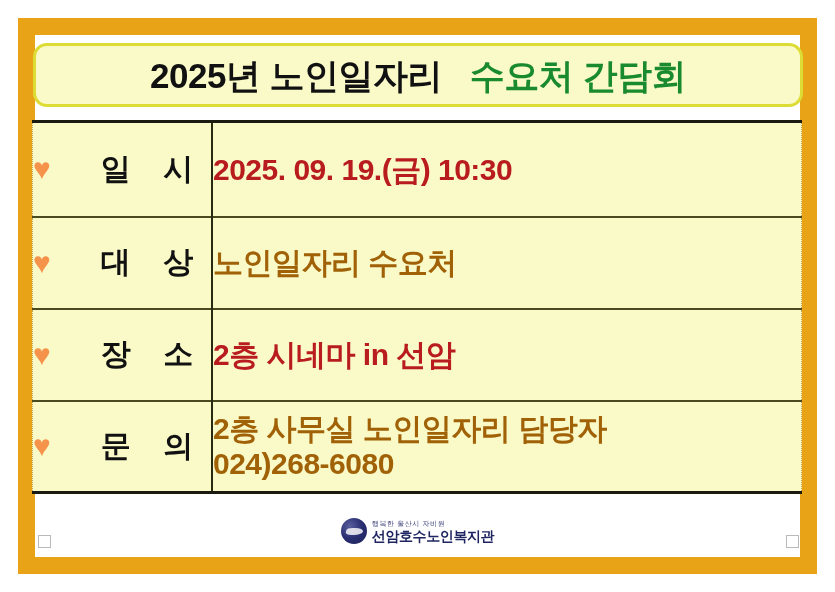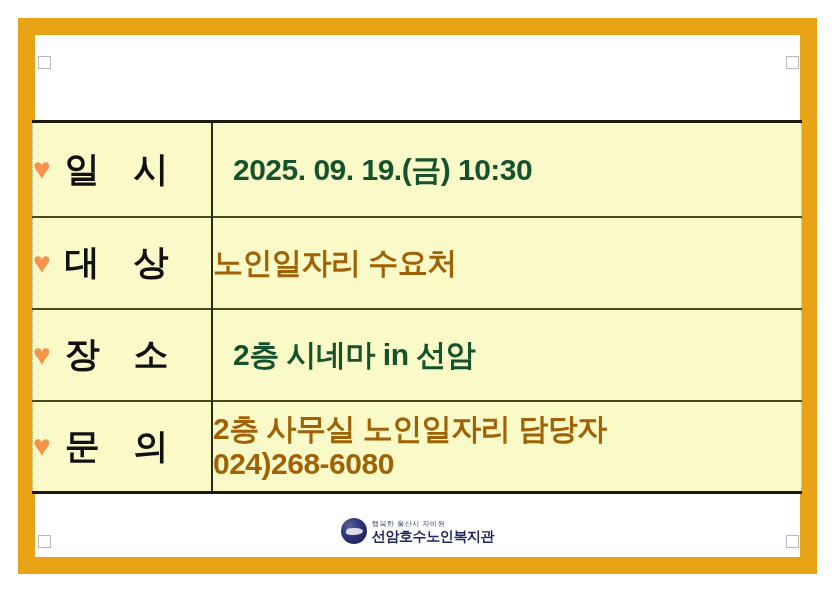--- a/index.html
+++ b/index.html
@@ -89,34 +89,35 @@
     gap:14px;
   }
   .heart-icon{
     color:#F5934A;
     font-size:30px;
     line-height:1;
     display:inline-block;
   }
   .label-text{
     color:#111111;
-    font-size:35px;
+    font-size:30px;
     font-weight:bold;
     letter-spacing:12px;
     white-space:nowrap;
+    margin-left:36px;
   }
 
   .value-text{
     font-size:30px;
     font-weight:bold;
     letter-spacing:-0.5px;
     white-space:nowrap;
     line-height:1.18;
   }
-  .v-blue {color:#14532d;margin-left:20px;}
+  .v-blue {color:#b91c1c;}
   .v-black{color:#a16207;}
 
   .row-h-1{height:95px;}
   .row-h-2{height:92px;}
   .row-h-3{height:92px;}
   .row-h-4{height:92px;}
 
   
   #footer-logo{
     position:absolute;
@@ -169,20 +170,27 @@
   <div class="frame-bar frame-top"></div>
   <div class="frame-bar frame-bottom"></div>
   <div class="frame-bar frame-left"></div>
   <div class="frame-bar frame-right"></div>
 
   <div class="handle tl"></div>
   <div class="handle tr"></div>
   <div class="handle bl"></div>
   <div class="handle br"></div>
 
+  <div id="title-banner">
+    <div id="title-text">
+      <span class="t-black">2025년 노인일자리</span>
+      <span>&nbsp;</span>
+      <span class="t-green">수요처 간담회</span>
+    </div>
+  </div>
 
   <table id="info-table">
     <tbody>
       <tr class="row-h-1">
         <td class="cell-label row-sep-top">
           <div class="label-inner">
             <span class="heart-icon">♥</span>
             <span class="label-text">일 시</span>
           </div>
         </td>

